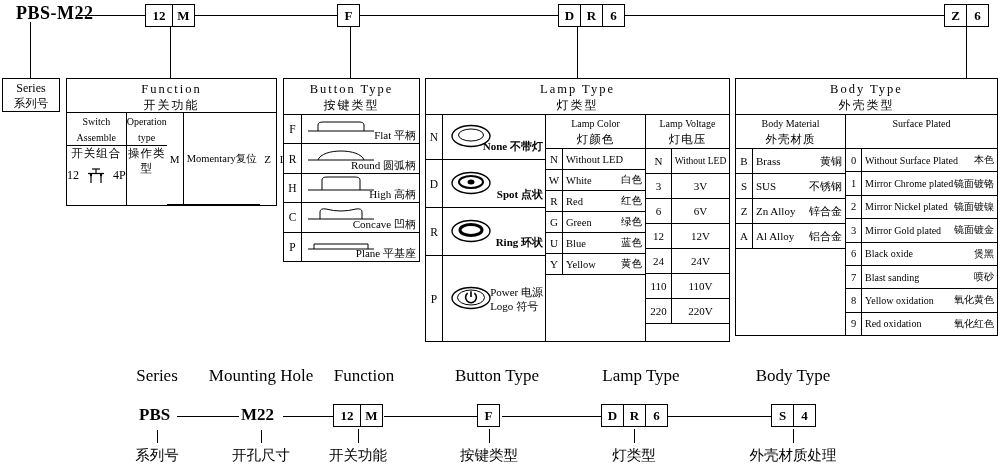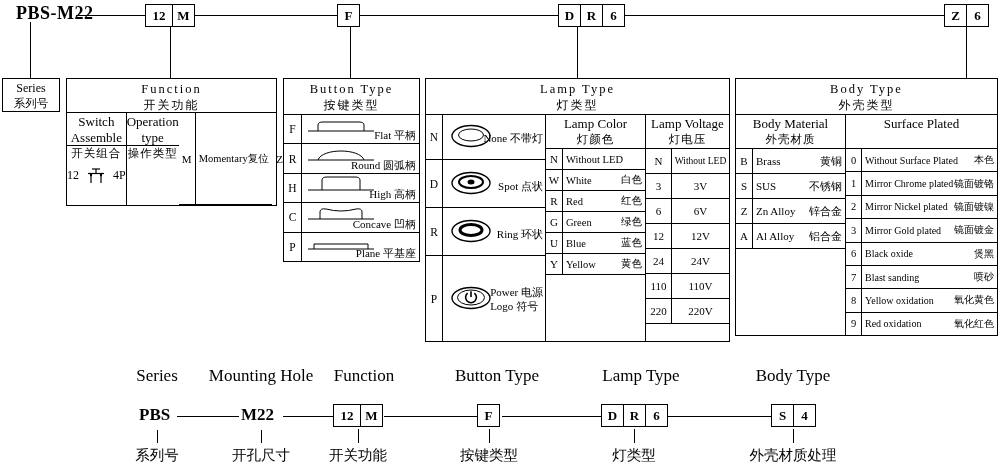--- a/index.html
+++ b/index.html
@@ -16,21 +16,21 @@
   .code-box .code-cell:first-child { margin-left:0; }
 
   #prefix { position:absolute; left:4px; top:3px; font-size:18px; font-weight:bold; letter-spacing:.5px;margin-left:12px; }
 
   
   .tbl { position:absolute; border:1px solid #000; background:#fff; display:flex; flex-direction:column; }
   .t-title { border-bottom:1px solid #000; text-align:center; padding-top:2px; }
   .t-title .en { font-size:12.5px; letter-spacing:2px; line-height:16px; }
   .t-title .zh { font-size:12px; line-height:16px; letter-spacing:2px; }
   .sub-hdr { border-bottom:1px solid #000; text-align:center; padding-top:1px; }
-  .sub-hdr .en { font-size:13px; line-height:16px; }
+  .sub-hdr .en { font-size:10px; line-height:16px; }
   .sub-hdr .zh { font-size:11.5px; line-height:15px; letter-spacing:1px; }
   .tcode { border-right:1px solid #000; display:flex; align-items:center; justify-content:center; align-self:stretch; }
   .ten { flex:1; padding-left:3px; white-space:nowrap; }
   .tzh { padding-right:3px; white-space:nowrap; }
 
   
   #series-tbl { left:2px; top:78px; width:58px; height:34px; text-align:center; justify-content:center; }
   #series-tbl .en { font-size:12px; line-height:16px; }
   #series-tbl .zh { font-size:11.5px; line-height:15px; }
 
@@ -63,21 +63,21 @@
   #lamp-tbl .t-title { height:36px; }
   .lamp-body { flex:1; display:flex; }
   .light-col { width:120px; border-right:1px solid #000; display:flex; flex-direction:column; }
   .light-col .sub-hdr { height:34px; }
   .light-rows { flex:1; display:flex; flex-direction:column; }
   .light-row { display:flex; border-bottom:1px solid #000; }
   .light-row.last { flex:1; border-bottom:none; }
   .light-row .tcode { width:17px; font-size:11.5px; }
   .light-content { flex:1; position:relative; }
   .light-content svg { position:absolute; left:7px; top:50%; transform:translateY(-54%); }
-  .light-label { position:absolute; right:2px; bottom:13px; font-size:11px; white-space:nowrap; }
+  .light-label { position:absolute; right:2px; bottom:5px; font-size:11px; white-space:nowrap;font-weight:bold; }
   .light-label2 { position:absolute; right:2px; top:50%; transform:translateY(-50%); font-size:11px; white-space:nowrap; line-height:14px; text-align:left; }
   .color-col { width:100px; border-right:1px solid #000; display:flex; flex-direction:column; }
   .color-col .sub-hdr { height:34px; }
   .color-row { height:21px; display:flex; align-items:center; border-bottom:1px solid #000; font-size:10.5px; }
   .color-row .tcode { width:17px; font-size:11px; }
   .volt-col { flex:1; display:flex; flex-direction:column; }
   .volt-col .sub-hdr { height:34px; }
   .volt-row { height:25px; display:flex; align-items:center; border-bottom:1px solid #000; font-size:11px; }
   .volt-row .tcode { width:26px; font-size:11px; }
   .volt-row .tlabel { flex:1; text-align:center; white-space:nowrap; }

